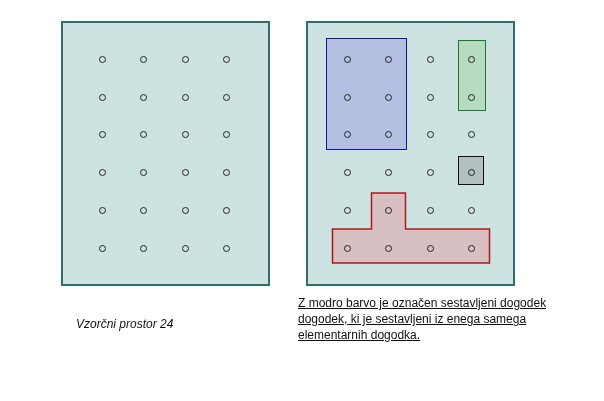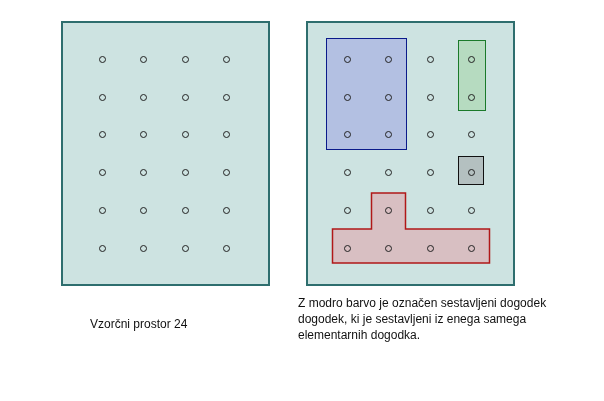--- a/index.html
+++ b/index.html
@@ -70,21 +70,21 @@
     <div class="dot" style="left: 343.5px; top: 206.5px;"></div>
     <div class="dot" style="left: 384.5px; top: 206.5px;"></div>
     <div class="dot" style="left: 426.5px; top: 206.5px;"></div>
     <div class="dot" style="left: 467.5px; top: 206.5px;"></div>
     <div class="dot" style="left: 343.5px; top: 244.5px;"></div>
     <div class="dot" style="left: 384.5px; top: 244.5px;"></div>
     <div class="dot" style="left: 426.5px; top: 244.5px;"></div>
     <div class="dot" style="left: 467.5px; top: 244.5px;"></div>
   </div>
 
-<div class="caption" style="left:90px;top:316px;">
+<div class="caption" style="left:76px;top:316px;font-style:italic;">
   <div>Vzorčni prostor 24</div>
 </div>
 
-<div class="caption" style="left:298px;top:295px;">
+<div class="caption" style="left:298px;top:295px;text-decoration:underline;">
   <div>Z modro barvo je označen sestavljeni dogodek</div>
   <div>dogodek, ki je sestavljeni iz enega samega</div>
   <div>elementarnih dogodka.</div>
 </div>
 
 </body></html>

